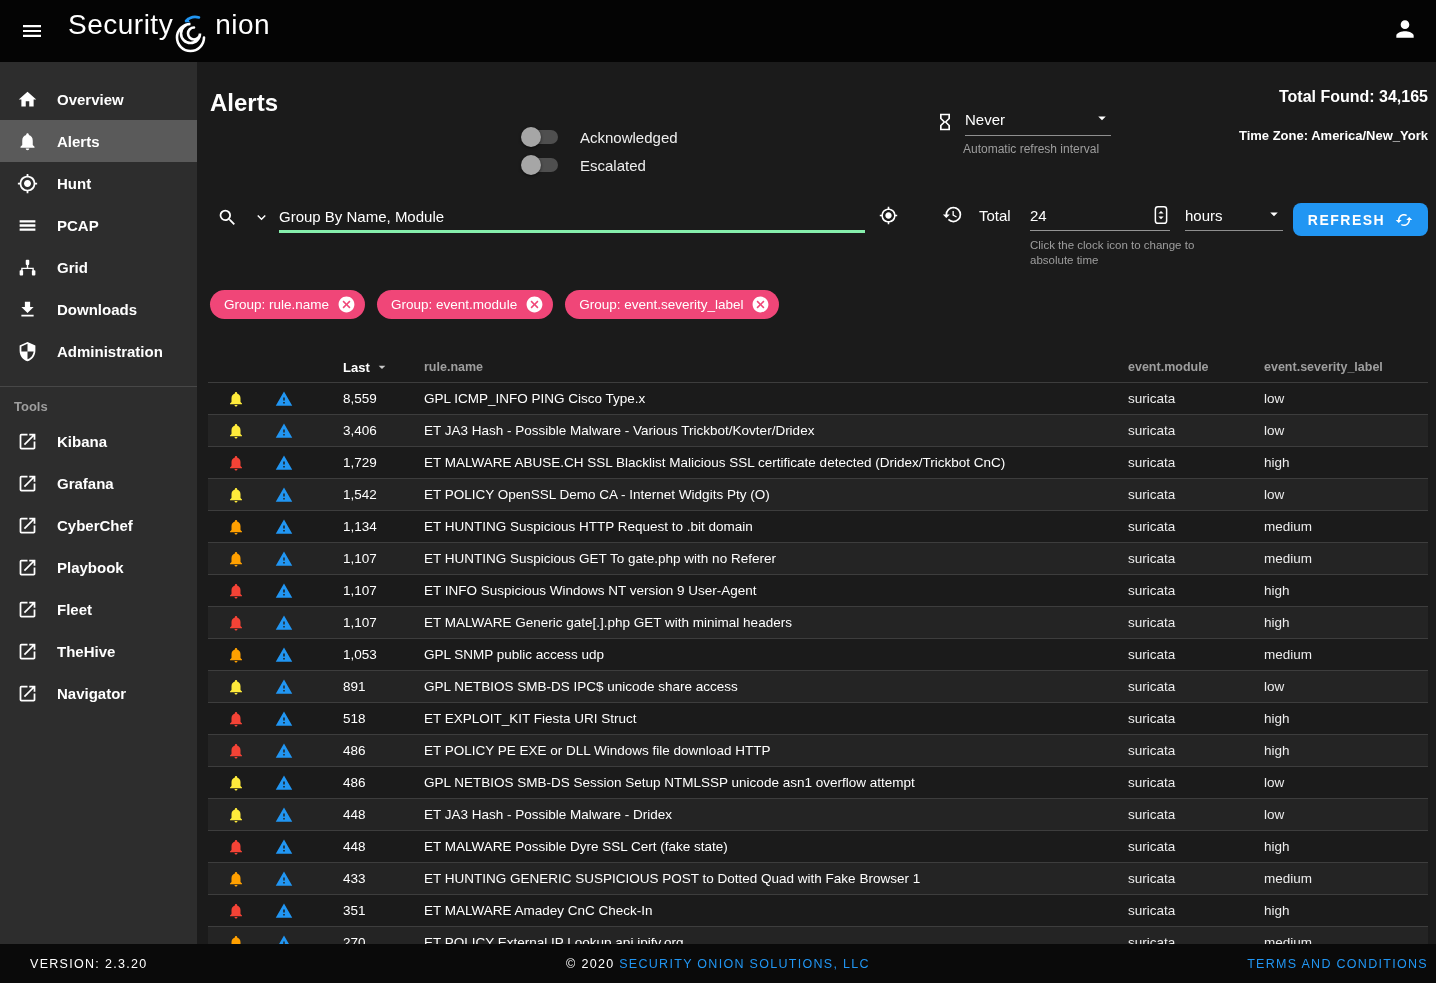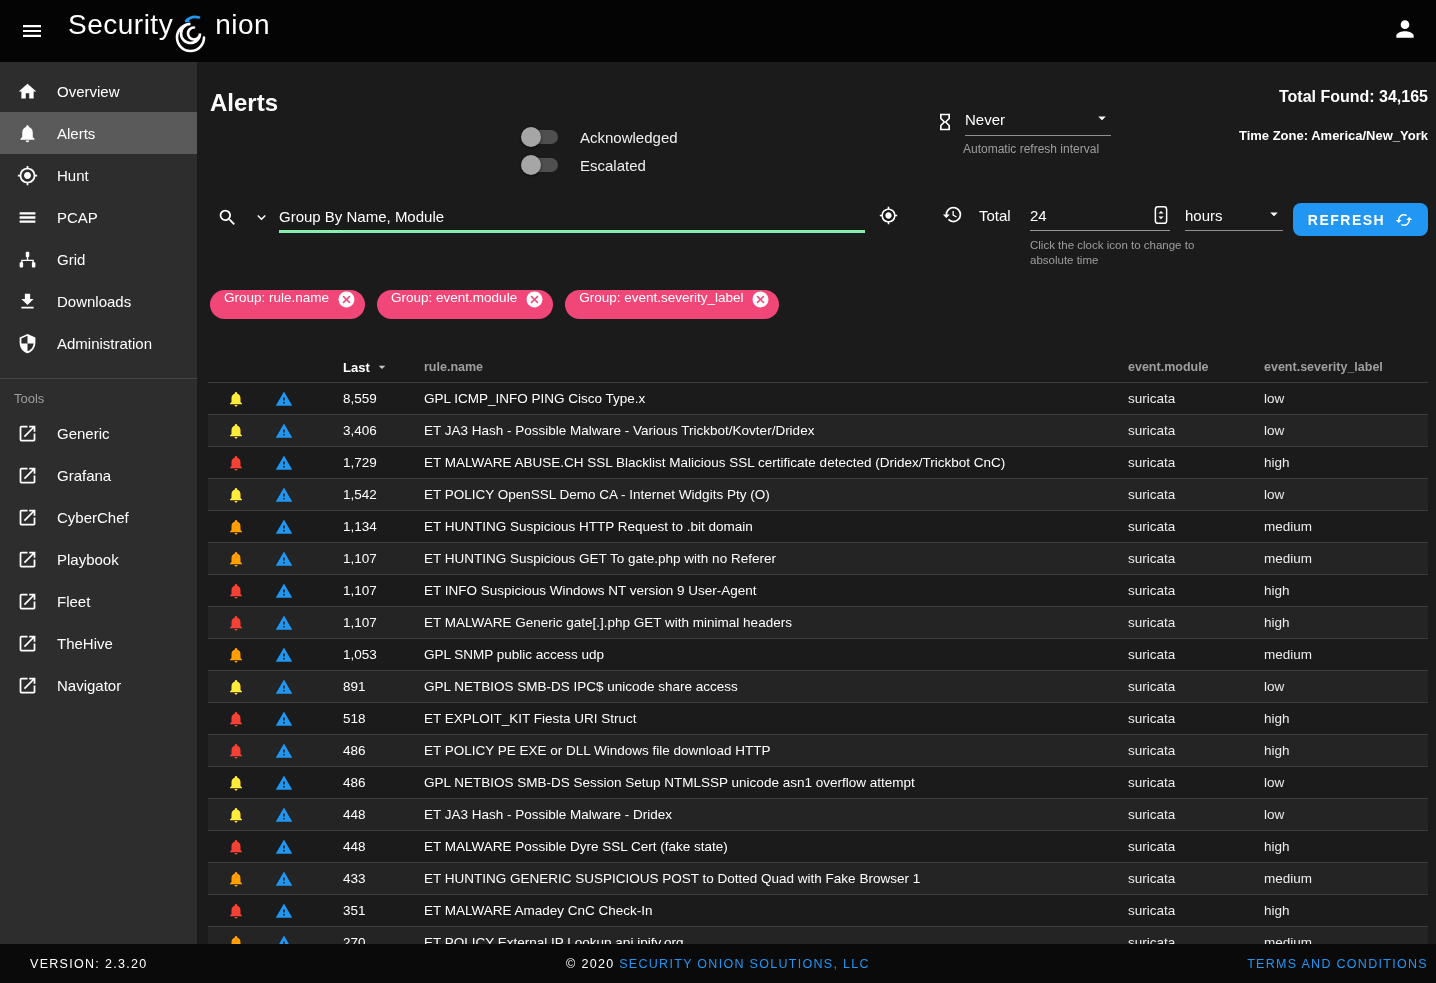--- a/index.html
+++ b/index.html
@@ -16,21 +16,21 @@
     color:#fff; letter-spacing:.5px; }
   .logo .swirl { width:40px; height:44px; align-self:center; margin:0 1px; position:relative; top:4px; }
   .navbar .user { position:absolute; right:14px; top:50%; transform:translateY(-50%);
     width:30px; height:30px; cursor:pointer; }
   .navbar .user svg { width:26px; height:26px; fill:#fff; }
 
   
   .middle { display:grid; grid-template-columns:197px 1239px; }
 
   
-  .sidebar { background:#2d2d2d; padding-top:8px; }
+  .sidebar { background:#2d2d2d; padding-top:16px;font-weight:bold; }
   .side-item { height:42px; display:flex; align-items:center; padding-left:15px; cursor:pointer; }
   .side-item.active { background:#5a5a5a; }
   .side-item .ic { width:24px; height:24px; margin-right:18px; display:flex; align-items:center; justify-content:center; }
   .side-item .ic svg { width:21px; height:21px; fill:#fff; }
   .side-item .lbl { font-size:15px; color:#fff; }
   .side-divider { border-top:1px solid #474747; margin-top:14px; }
   .tools-label { color:#9e9e9e; font-size:13px; padding:12px 0 6px 14px; }
 
   
   .main { position:relative; background:#1b1b1b; overflow:hidden; }
@@ -80,21 +80,21 @@
     color:#9e9e9e; line-height:1.3; }
   .unit-sel { position:absolute; left:988px; top:138px; width:98px; height:31px; font-size:15px; }
   .refresh-btn { position:absolute; left:1096px; top:141px; width:135px; height:33px; background:#2196f3;
     border:none; border-radius:8px; color:#fff; display:flex; align-items:center; justify-content:center;
     gap:10px; font-size:14px; font-weight:bold; letter-spacing:1.5px; cursor:pointer;
     font-family:"Liberation Sans",sans-serif; }
   .refresh-btn svg { width:18px; height:18px; fill:#fff; }
 
   
   .chips { position:absolute; left:13px; top:228px; display:flex; gap:12px; }
-  .chip { height:29px; border-radius:15px; background:#f04678; display:flex; 
+  .chip { height:29px; border-radius:15px; background:#f04678; display:flex; align-items:center;
     padding:0 9px 0 14px; cursor:pointer; }
   .chip .clabel { font-size:13.5px; color:#fff; margin-right:8px; }
   .chip .cclose { width:19px; height:19px; cursor:pointer; }
   .chip .cclose svg { width:19px; height:19px; fill:#fff; }
 
   
   .table { position:absolute; left:11px; top:290px; width:1220px; height:592px; overflow:hidden; }
   .trow, .thead { display:grid; grid-template-columns:56px 40px 120px 1fr 136px 164px; align-items:center; }
   .thead { height:30px; }
   .thead .hcount { padding-left:39px; font-size:13px; font-weight:bold; color:#fff;
@@ -206,21 +206,21 @@
         </div>
       <div class="side-divider"></div>
       <div class="tools-label">Tools</div>
       <div>
           <div class="side-item">
             <span class="ic" style="color: rgb(255, 255, 255);">
               <svg viewBox="0 0 24 24" fill="currentColor">
                 <path d="M19 19H5V5h7V3H5a2 2 0 0 0-2 2v14a2 2 0 0 0 2 2h14c1.1 0 2-.9 2-2v-7h-2v7zM14 3v2h3.59l-9.83 9.83 1.41 1.41L19 6.41V10h2V3h-7z"></path>
               </svg>
             </span>
-            <span class="lbl">Generic</span>
+            <span class="lbl">Kibana</span>
           </div>
           <div class="side-item">
             <span class="ic" style="color: rgb(255, 255, 255);">
               <svg viewBox="0 0 24 24" fill="currentColor">
                 <path d="M19 19H5V5h7V3H5a2 2 0 0 0-2 2v14a2 2 0 0 0 2 2h14c1.1 0 2-.9 2-2v-7h-2v7zM14 3v2h3.59l-9.83 9.83 1.41 1.41L19 6.41V10h2V3h-7z"></path>
               </svg>
             </span>
             <span class="lbl">Grafana</span>
           </div>
           <div class="side-item">

